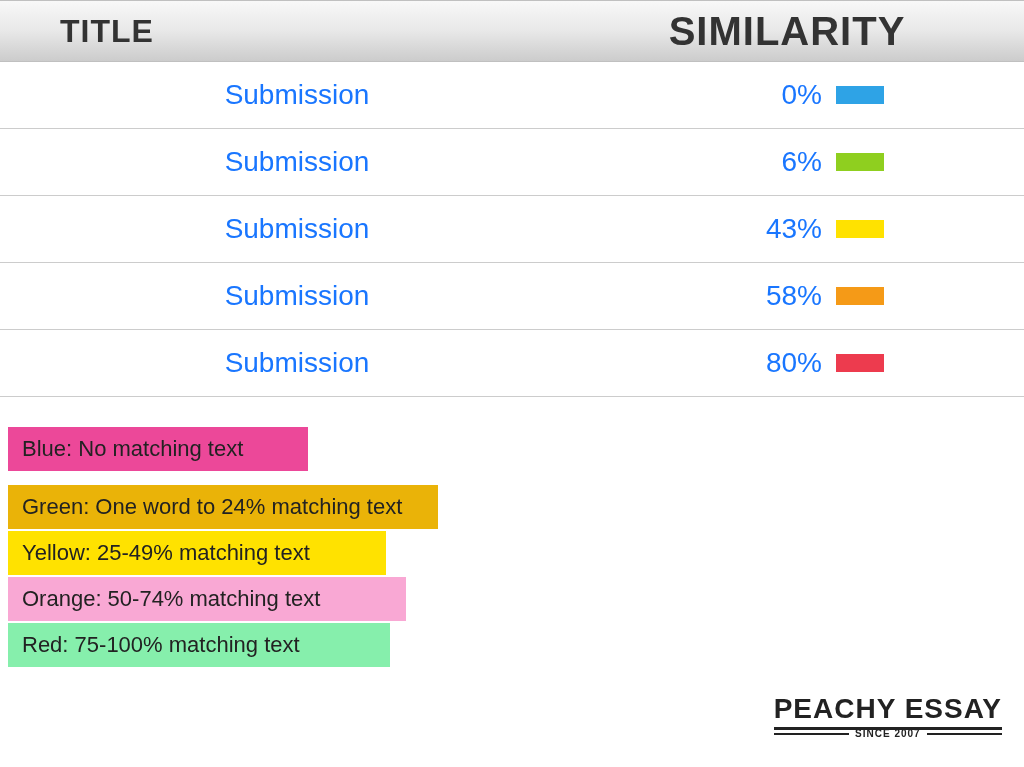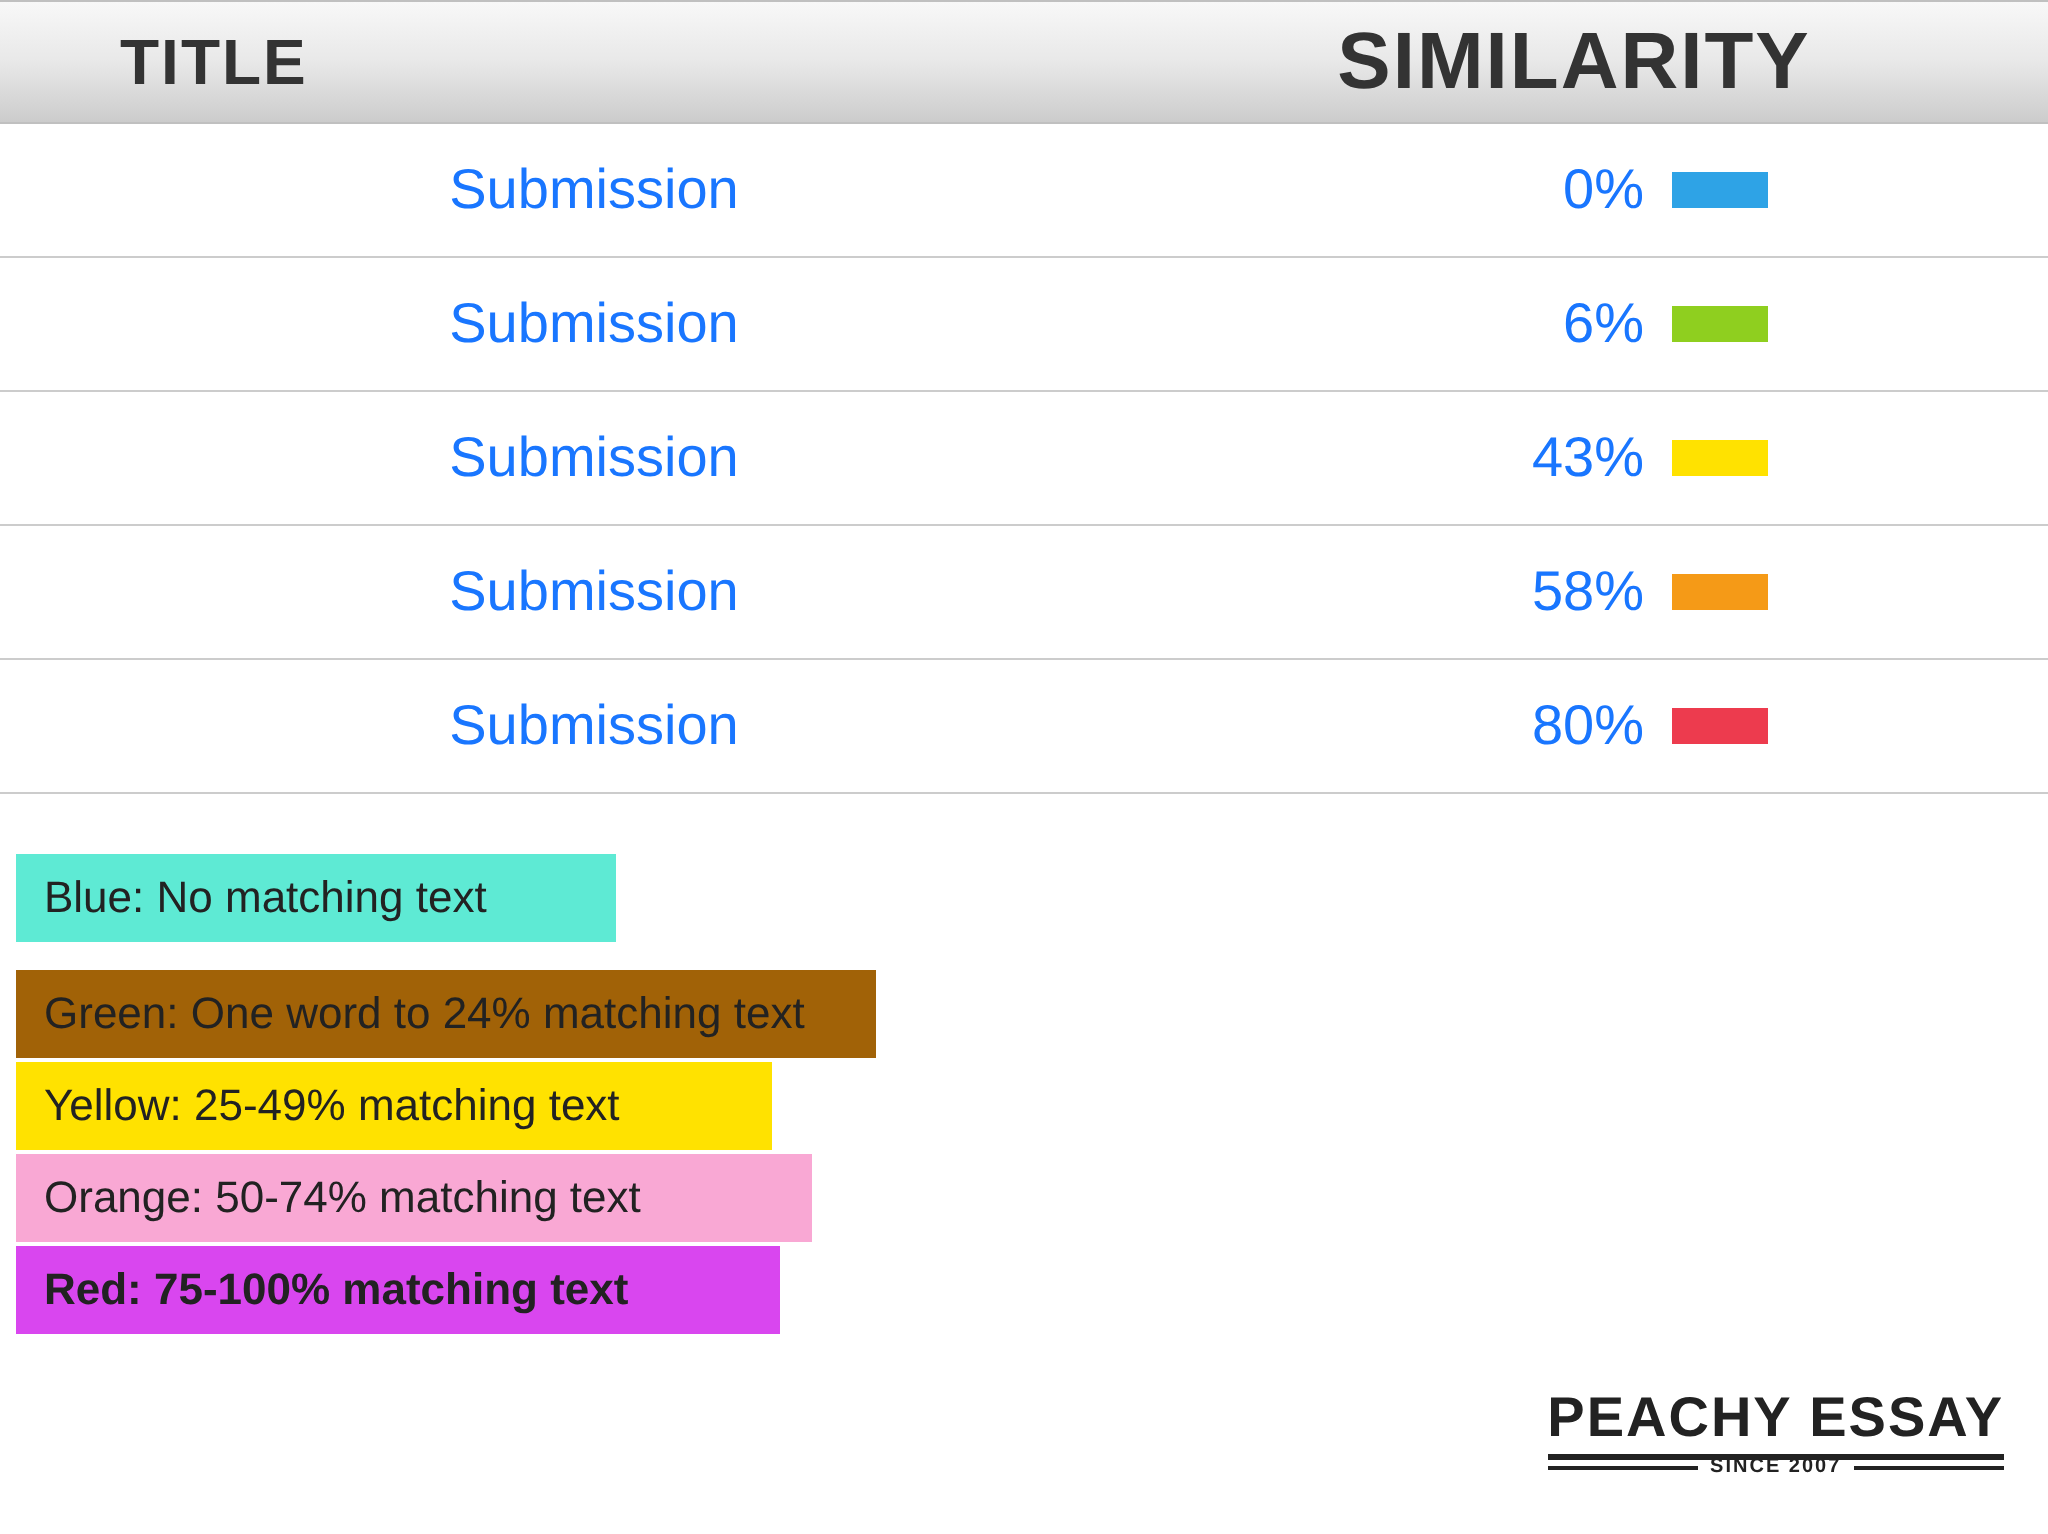--- a/index.html
+++ b/index.html
@@ -92,25 +92,25 @@
       font-size: 22px;
       color: #222;
       margin-bottom: 2px;
       box-sizing: border-box;
     }
     .lw-1 { width: 300px; }
     .lw-2 { width: 430px; }
     .lw-3 { width: 378px; }
     .lw-4 { width: 398px; }
     .lw-5 { width: 382px; }
-    .lb-blue { background: #5eead4; margin-top: 21px; }
-    .lb-green { background: #a16207; margin-top: 14px; }
+    .lb-blue { background: #ec4899; margin-top: 21px; }
+    .lb-green { background: #eab308; margin-top: 14px; }
     .lb-yellow { background: #ffe200; }
     .lb-orange { background: #f9a8d4; }
-    .lb-red { background: #d946ef; font-weight: bold; }
+    .lb-red { background: #86efac; }
 
     .logo {
       position: absolute;
       right: 22px;
       bottom: 28px;
       text-align: center;
       margin-top: 12px;
     }
     .logo-main {
       font-family: "Arial Black", Arial, sans-serif;

